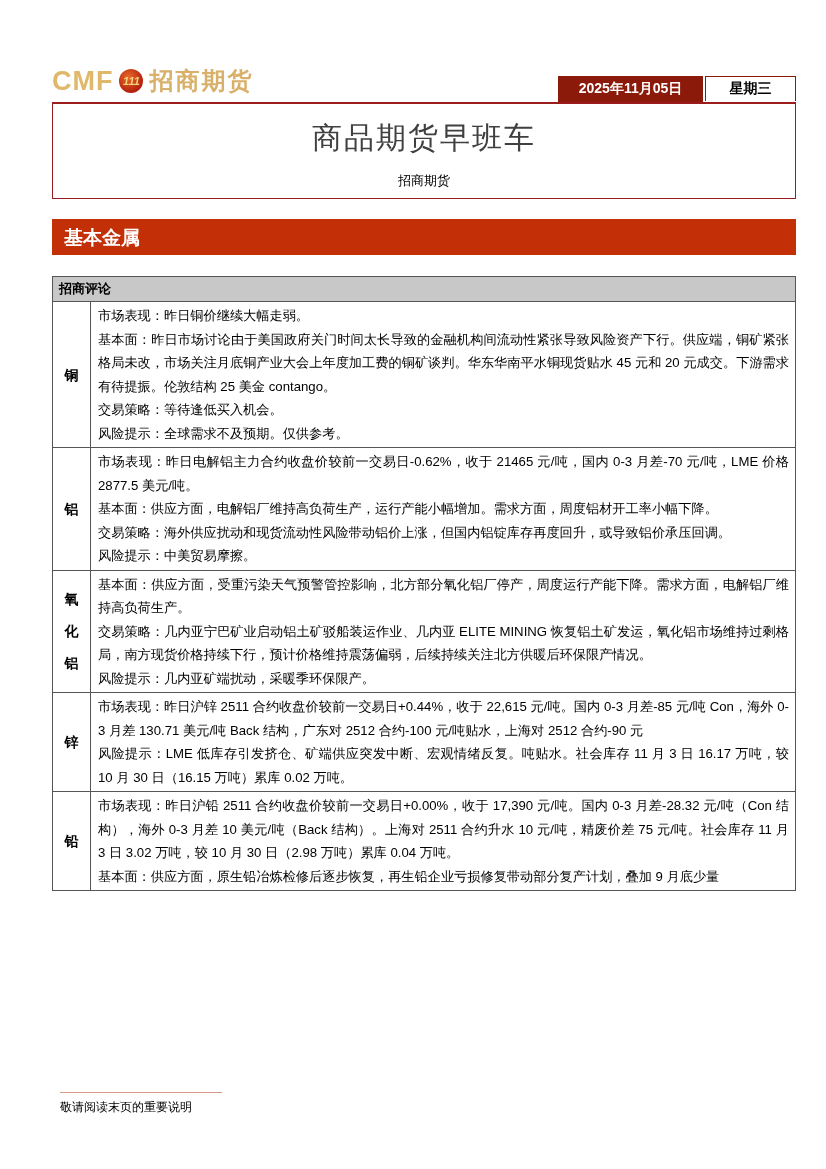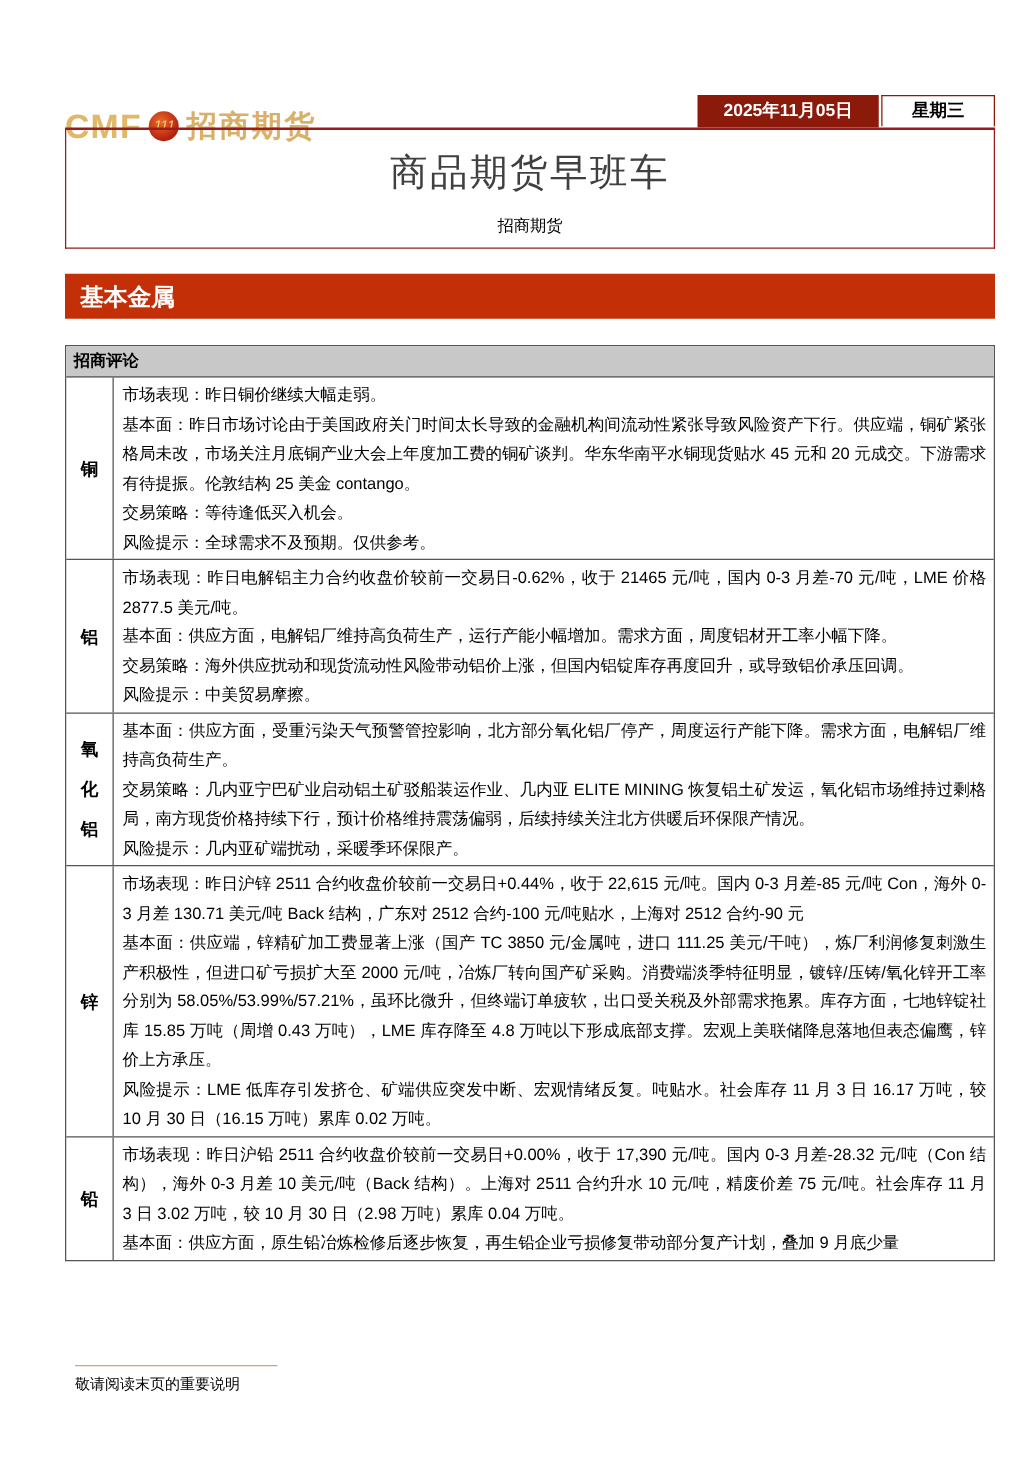--- a/index.html
+++ b/index.html
@@ -1,21 +1,21 @@
 <!DOCTYPE html>
 <html><head>
 <meta charset="utf-8">
 <style>
   html, body { margin:0; padding:0; background:#ffffff; }
   body { width:826px; height:1169px; position:relative; overflow:hidden;
          font-family:"Liberation Sans","DejaVu Sans",sans-serif; color:#000; }
-  .logo { position:absolute; left:52px; top:84px; height:34px; display:flex; align-items:center;justify-content:flex-end; }
+  .logo { position:absolute; left:52px; top:64px; height:34px; display:flex; align-items:center;justify-content:flex-end; }
   .logo-cmf { font-family:"Liberation Sans",sans-serif; font-weight:bold; font-size:27px; color:#e0b86a; letter-spacing:1px; }
   .logo-badge { width:24px; height:24px; border-radius:50%; background:radial-gradient(circle at 40% 35%, #e86a2a, #b3210e 70%);
-                margin:0 6px; display:flex; align-items:center; justify-content:center; color:#f6d27a; font-size:11px; font-weight:normal; font-style:italic; }
+                margin:0 6px; display:flex; align-items:center; justify-content:center; color:#f6d27a; font-size:11px; font-weight:bold; font-style:italic; }
   .logo-cn { font-family:"DejaVu Serif",serif; font-size:24px; color:#d9b06a; font-weight:bold; letter-spacing:2px; }
   .header-rule { position:absolute; left:52px; top:102px; width:744px; height:2px; background:#9b1c1c; }
   .date-box { position:absolute; left:558px; top:76px; width:145px; height:26px; background:#8b1a0a; color:#ffffff;
               font-weight:bold; font-size:14px; display:flex; align-items:center; justify-content:center; }
   .weekday-box { position:absolute; left:705px; top:76px; width:89px; height:24px; border:1px solid #8b1a0a; border-bottom:none; background:#fff;
               color:#000000; font-weight:bold; font-size:14px; display:flex; align-items:center; justify-content:center; }
   .title-box { position:absolute; left:52px; top:104px; width:742px; height:94px; border:1px solid #9b1c1c; border-top:none; box-sizing:content-box; }
   .title-main { position:absolute; left:0; right:0; top:14px; text-align:center; font-family:"DejaVu Serif",serif;
                 font-size:30px; color:#404040; letter-spacing:2px; }
   .title-sub { position:absolute; left:0; right:0; top:68px; text-align:center; font-size:13px; color:#000; }
@@ -88,21 +88,20 @@
           <p>交易策略：几内亚宁巴矿业启动铝土矿驳船装运作业、几内亚 ELITE MINING 恢复铝土矿发运，氧化铝市场维持过剩格局，南方现货价格持续下行，预计价格维持震荡偏弱，后续持续关注北方供暖后环保限产情况。</p>
           <p>风险提示：几内亚矿端扰动，采暖季环保限产。</p>
         </div>
       </div>
       <div class="row">
         <div class="row-label">
           <span>锌</span>
         </div>
         <div class="row-body">
           <p>市场表现：昨日沪锌 2511 合约收盘价较前一交易日+0.44%，收于 22,615 元/吨。国内 0-3 月差-85 元/吨 Con，海外 0-3 月差 130.71 美元/吨 Back 结构，广东对 2512 合约-100 元/吨贴水，上海对 2512 合约-90 元</p>
-          <p>基本面：供应端，锌精矿加工费显著上涨（国产 TC 3850 元/金属吨，进口 111.25 美元/干吨），炼厂利润修复刺激生产积极性，但进口矿亏损扩大至 2000 元/吨，冶炼厂转向国产矿采购。消费端淡季特征明显，镀锌/压铸/氧化锌开工率分别为 58.05%/53.99%/57.21%，虽环比微升，但终端订单疲软，出口受关税及外部需求拖累。库存方面，七地锌锭社库 15.85 万吨（周增 0.43 万吨），LME 库存降至 4.8 万吨以下形成底部支撑。宏观上美联储降息落地但表态偏鹰，锌价上方承压。</p>
           <p>风险提示：LME 低库存引发挤仓、矿端供应突发中断、宏观情绪反复。吨贴水。社会库存 11 月 3 日 16.17 万吨，较 10 月 30 日（16.15 万吨）累库 0.02 万吨。</p>
         </div>
       </div>
       <div class="row">
         <div class="row-label">
           <span>铅</span>
         </div>
         <div class="row-body">
           <p>市场表现：昨日沪铅 2511 合约收盘价较前一交易日+0.00%，收于 17,390 元/吨。国内 0-3 月差-28.32 元/吨（Con 结构），海外 0-3 月差 10 美元/吨（Back 结构）。上海对 2511 合约升水 10 元/吨，精废价差 75 元/吨。社会库存 11 月 3 日 3.02 万吨，较 10 月 30 日（2.98 万吨）累库 0.04 万吨。</p>
           <p>基本面：供应方面，原生铅冶炼检修后逐步恢复，再生铅企业亏损修复带动部分复产计划，叠加 9 月底少量</p>

